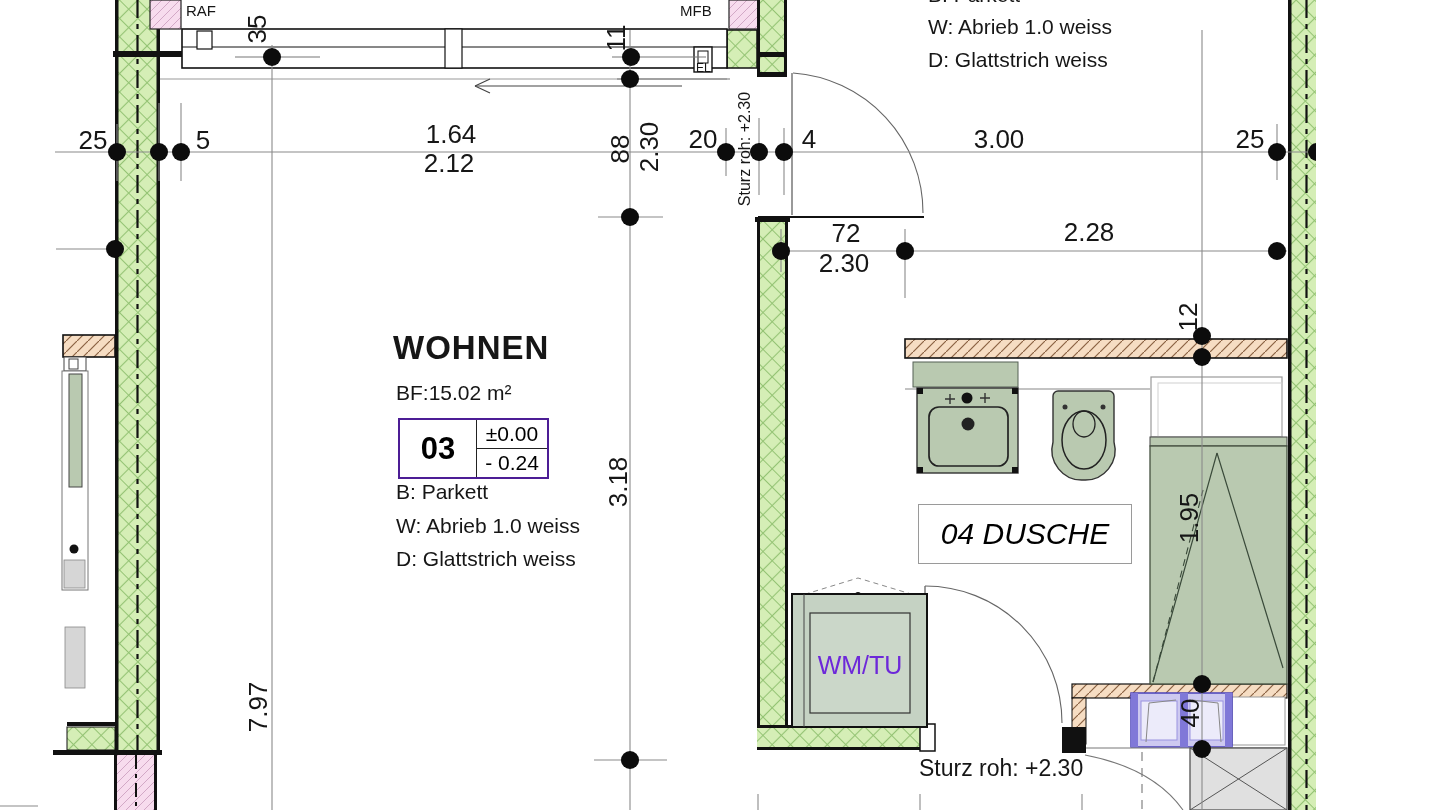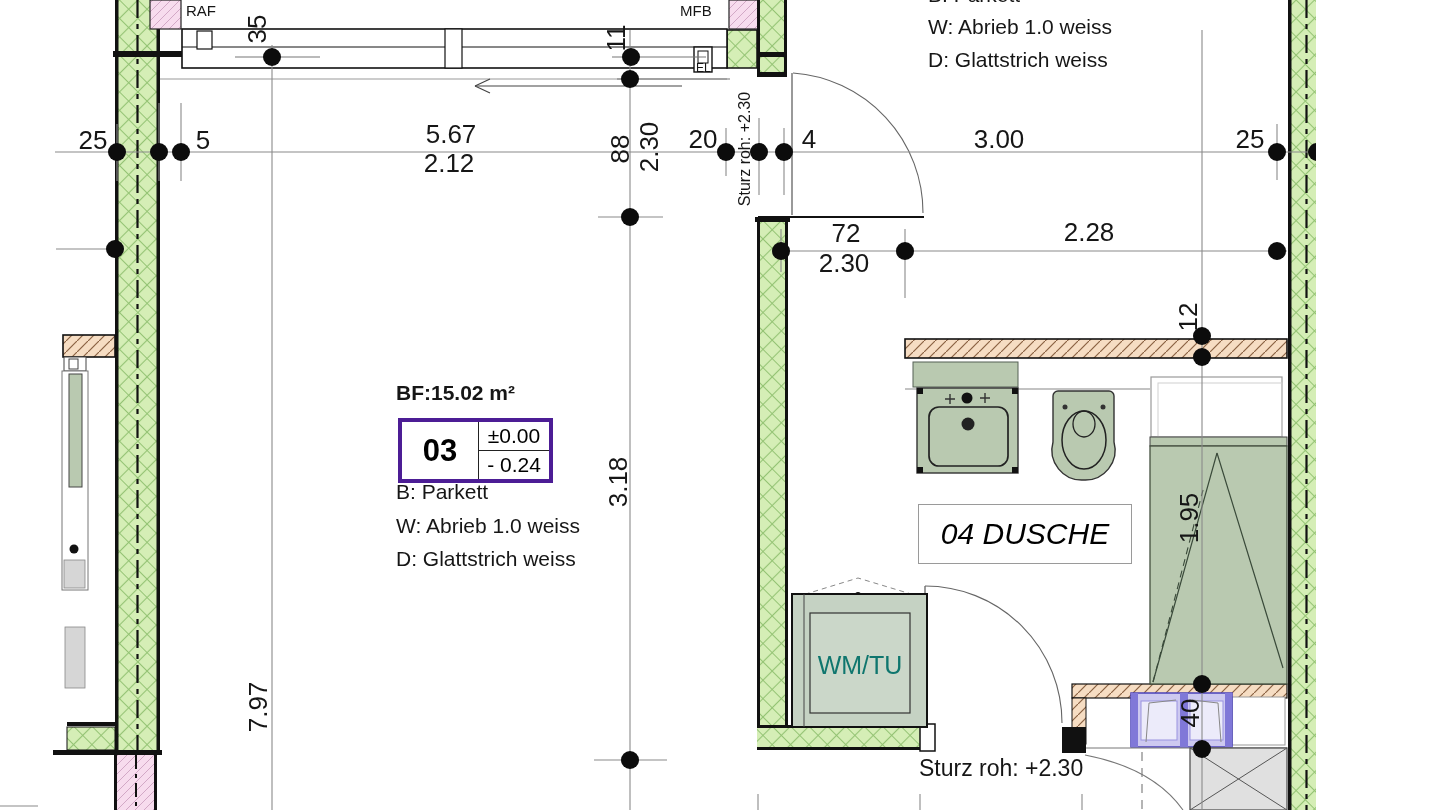--- a/index.html
+++ b/index.html
@@ -10,30 +10,30 @@
   .c{transform:translate(-50%,-50%);}
   .rot{transform:translate(-50%,-50%) rotate(-90deg);}
   .dim{font-size:26px;}
   .tiny{font-size:15px;}
   .micro{font-size:12px;}
   .spec{font-size:21px;}
   .room-title{font-size:33px;font-weight:bold;letter-spacing:1px;}
   .lintel{font-size:23px;}
   .lintel-rot{font-size:16px;}
   .levelbox{position:absolute;left:398px;top:418px;width:147px;height:57px;
-            border:4px solid #4c1d95;display:flex;z-index:5;background:#fff;}
+            border:2px solid #4c1d95;display:flex;z-index:5;background:#fff;}
   .levelbox .num{width:76px;display:flex;align-items:center;justify-content:center;
                  font-size:31px;font-weight:bold;border-right:1.5px solid #222;}
   .levelbox .lv{flex:1;display:flex;flex-direction:column;}
   .levelbox .lv div{flex:1;display:flex;align-items:center;justify-content:center;font-size:21px;}
   .levelbox .lv div:first-child{border-bottom:1.5px solid #222;}
   .duschebox{position:absolute;left:918px;top:504px;width:212px;height:58px;
              border:1.5px solid #9a9a9a;background:#fff;display:flex;align-items:center;
              justify-content:center;font-size:30px;font-style:italic;z-index:5;}
-  .wmtu{font-size:25px;color:#0f766e;}
+  .wmtu{font-size:25px;color:#6d28d9;}
 </style>
 </head>
 <body>
 
 <div id="canvas">
 
 <svg id="plan-svg" width="1440" height="810" viewBox="0 0 1440 810">
   <defs>
     <pattern id="ph-green" width="13" height="13" patternUnits="userSpaceOnUse" patternTransform="rotate(45)">
       <rect width="13" height="13" fill="#d5eeb6"></rect>
@@ -275,21 +275,21 @@
     <circle cx="630" cy="760" r="9"></circle>
   </g>
 </svg>
 
   <div class="t tiny" style="left:186px;top:3px;">RAF</div>
   <div class="t tiny" style="left:680px;top:3px;">MFB</div>
   <div class="t micro" style="left:696px;top:62px;">EL</div>
 
   <div class="t dim c" style="left:93px;top:140px;">25</div>
   <div class="t dim c" style="left:203px;top:140px;">5</div>
-  <div class="t dim c" style="left:451px;top:134px;">5.67</div>
+  <div class="t dim c" style="left:451px;top:134px;">1.64</div>
   <div class="t dim c" style="left:449px;top:163px;">2.12</div>
   <div class="t dim c" style="left:703px;top:139px;">20</div>
   <div class="t dim c" style="left:809px;top:139px;">4</div>
   <div class="t dim c" style="left:999px;top:139px;">3.00</div>
   <div class="t dim c" style="left:1250px;top:139px;">25</div>
 
   <div class="t dim c" style="left:846px;top:233px;">72</div>
   <div class="t dim c" style="left:844px;top:263px;">2.30</div>
   <div class="t dim c" style="left:1089px;top:232px;">2.28</div>
 
@@ -302,21 +302,22 @@
   <div class="t dim rot" style="left:1188px;top:317px;">12</div>
   <div class="t dim rot" style="left:1189px;top:518px;">1.95</div>
   <div class="t dim rot" style="left:1190px;top:713px;">40</div>
   <div class="t dim rot" style="left:1386px;top:309px;">40</div>
   <div class="t dim rot" style="left:1392px;top:793px;">2.05</div>
 
   <div class="t lintel-rot rot" style="left:745px;top:149px;">Sturz roh:    +2.30</div>
   <div class="t lintel" style="left:919px;top:757px;">Sturz roh:</div>
   <div class="t lintel" style="left:1025px;top:757px;">+2.30</div>
 
-  <div class="t spec" style="left:396px;top:382px;font-weight:bold;">BF:15.02 m²</div>
+  <div class="t room-title" style="left:393px;top:331px;">WOHNEN</div>
+  <div class="t spec" style="left:396px;top:382px;">BF:15.02 m²</div>
   <div class="levelbox">
     <div class="num">03</div>
     <div class="lv">
       <div>±0.00</div>
       <div>- 0.24</div>
     </div>
   </div>
   <div class="t spec" style="left:396px;top:481px;">B: Parkett</div>
   <div class="t spec" style="left:396px;top:515px;">W: Abrieb 1.0 weiss</div>
   <div class="t spec" style="left:396px;top:548px;">D: Glattstrich weiss</div>

